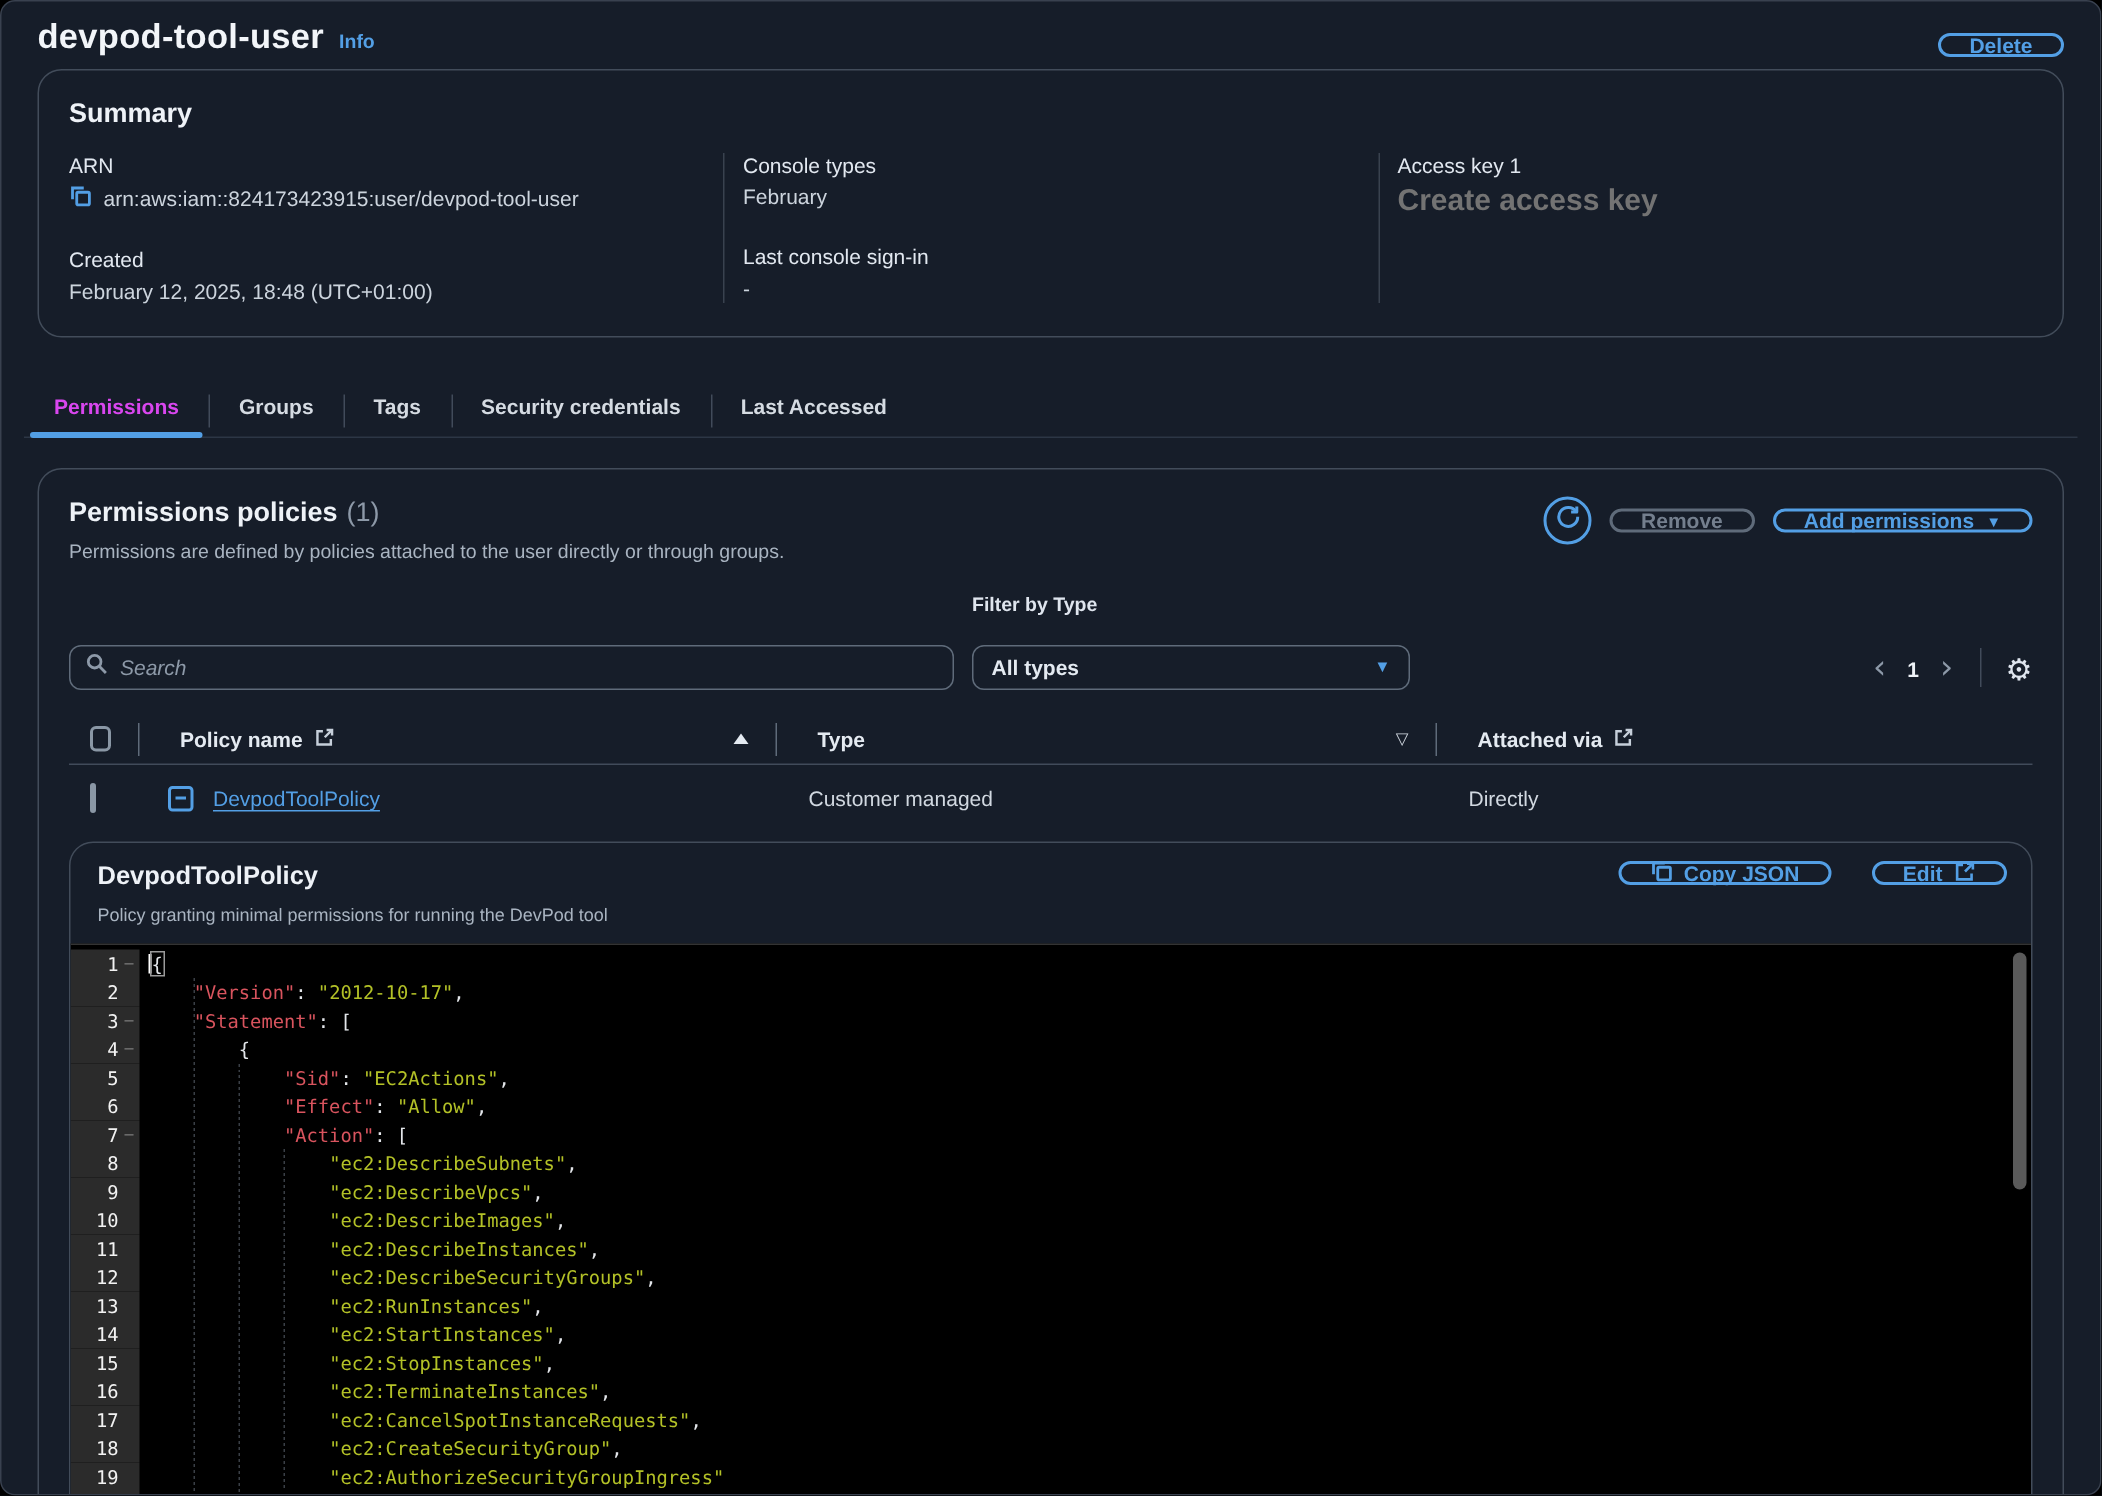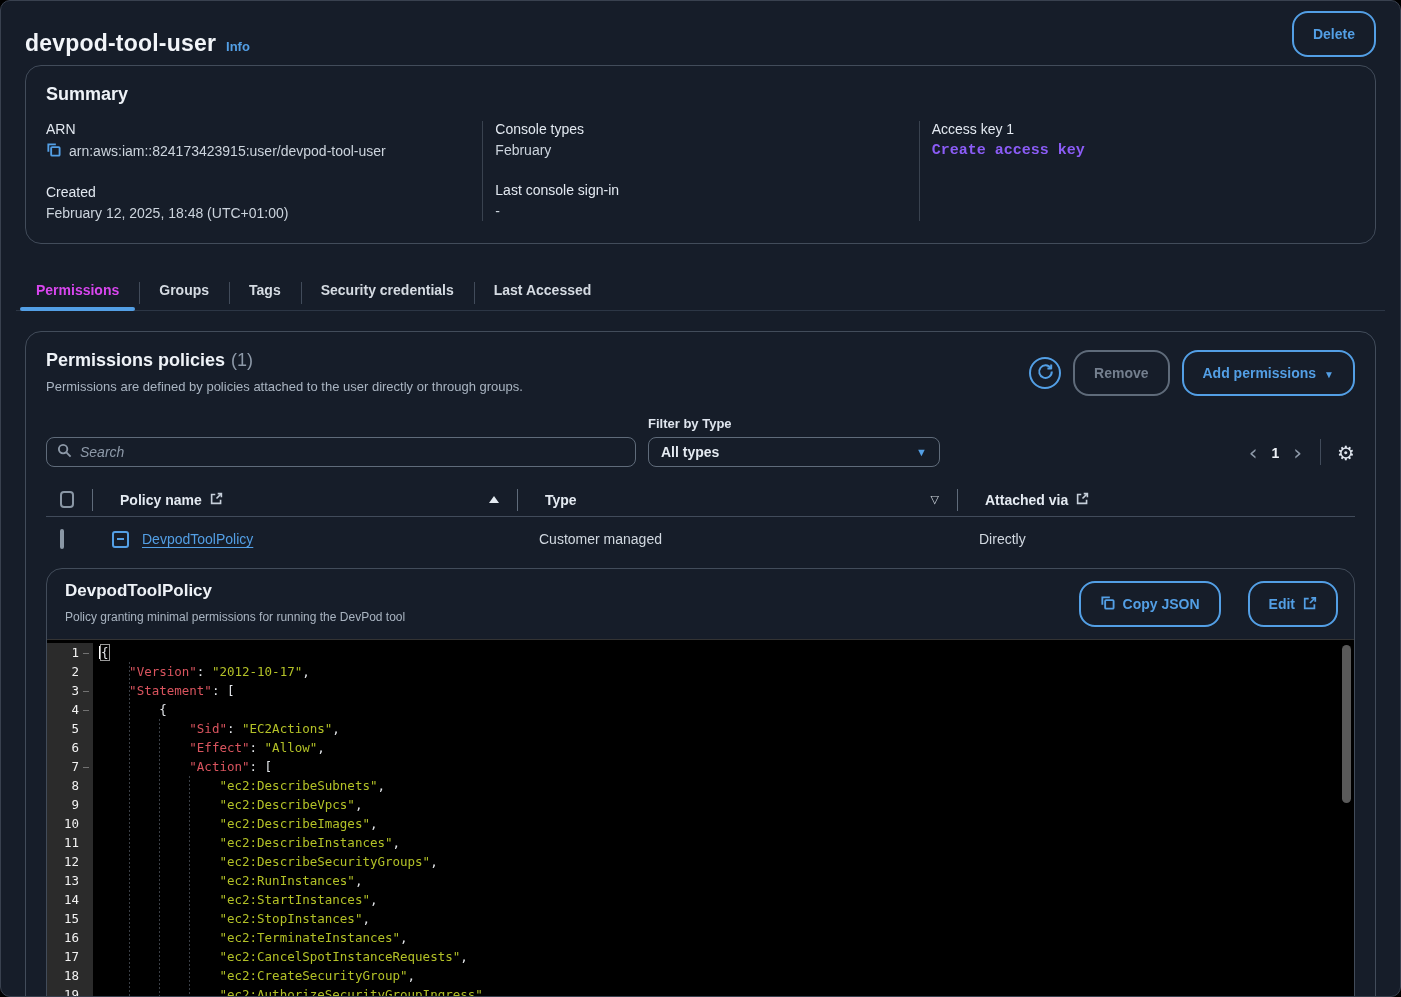--- a/index.html
+++ b/index.html
@@ -15,36 +15,36 @@
     color:#d1d8e0;
     position:relative;
   }
 
   
   .page-header { display:flex; align-items:flex-end; justify-content:space-between; padding:10px 24px 8px 24px; }
   .title-group { display:flex; align-items:baseline; gap:10px; }
   .page-title { font-size:23px; font-weight:700; color:#f2f5f9; letter-spacing:.2px; }
   .info-link { font-size:13px; font-weight:700; color:#539fe5; cursor:pointer; }
 
-  .btn { display:inline-flex; align-items:center; gap:8px; height:46px; padding:0 19px;
+  .btn { display:inline-flex; align-items:center; gap:8px; height:16px; padding:0 19px;
          border-radius:16px; border:2px solid #539fe5; color:#539fe5; font-size:14px; font-weight:700;
          background:transparent; cursor:pointer; white-space:nowrap; }
   .btn.disabled { border-color:#5f6b7a; color:#747f8e; }
   .btn .tri { font-size:10px; transform:translateY(1px); }
 
   
   .panel { background:#161d29; border:1px solid #424c5a; border-radius:16px; }
   .summary-panel { margin:0 24px; padding:18px 20px 22px 20px; }
   .summary-title { font-size:18px; font-weight:700; color:#eef2f7; margin-bottom:16px; }
   .summary-grid { display:grid; grid-template-columns:1fr 1fr 1fr; }
   .summary-col { display:flex; flex-direction:column; gap:24px; padding-right:16px; }
   .summary-col + .summary-col { border-left:1px solid #39424f; padding-left:12px; }
   .field-label { font-size:14px; color:#e2e8f0; margin-bottom:5px; }
   .field-value { font-size:14px; color:#ccd4dd; display:flex; align-items:center; gap:8px; }
-  .link { color:#8b5cf6; font-weight:700; font-size:15px; cursor:pointer;font-family:Liberation Mono, monospace; }
+  .link { color:#737373; font-weight:700; font-size:20px; cursor:pointer; }
 
   .icon-svg { display:inline-block; vertical-align:middle; }
 
   
   .tabs-bar { display:flex; align-items:stretch; margin:30px 15px 0 15px; border-bottom:1px solid #2c3645; }
   .tab { position:relative; display:flex; align-items:center; padding:8px 20px 12px 20px; font-size:14px; font-weight:700;
          color:#d5dbe2; cursor:pointer; }
   .tab + .tab::before { content:""; position:absolute; left:0; top:8px; height:22px; width:1px; background:#414b5a; }
   .tab.active { color:#d946ef; }
   .tab.active::after { content:""; position:absolute; left:4px; right:4px; bottom:-1px; height:4px; background:#539fe5; border-radius:2px; }
@@ -56,21 +56,21 @@
   .panel-title-count { color:#8d99a8; font-weight:400; margin-left:6px; }
   .panel-desc { font-size:13px; color:#a9b4c1; margin-top:8px; }
   .panel-actions { display:flex; align-items:center; gap:12px; }
   .icon-btn { width:32px; height:32px; border-radius:50%; border:2px solid #539fe5; display:flex; align-items:center; justify-content:center; cursor:pointer; }
 
   
   .filter-row { display:flex; align-items:flex-end; margin-top:20px; gap:12px; }
   .search-box { flex:0 0 590px; height:30px; border:1px solid #5f6b7a; border-radius:8px; display:flex; align-items:center; padding:0 10px; gap:8px; }
   .search-box input { flex:1; background:transparent; border:none; outline:none; color:#d5dbe2; font-size:14px; font-style:italic; font-family:"Liberation Sans", sans-serif; }
   .search-box input::placeholder { color:#8d99a8; font-style:italic; }
-  .filter-group { display:flex; flex-direction:column; gap:6px; }
+  .filter-group { display:flex; flex-direction:column; gap:20px; }
   .filter-label { font-size:13px; font-weight:700; color:#dfe5ee; }
   .select { width:292px; height:30px; border:1px solid #5f6b7a; border-radius:8px; display:flex; align-items:center; justify-content:space-between; padding:0 12px; cursor:pointer; }
   .select-value { font-size:14px; font-weight:600; color:#e4eaf1; }
   .select .tri { color:#539fe5; font-size:11px; }
   .filter-spacer { flex:1; }
   .pagination { display:flex; align-items:center; gap:14px; padding-bottom:4px; }
   .page-chevron { font-size:22px; line-height:20px; color:#8d99a8; cursor:pointer; font-family:"DejaVu Sans", sans-serif; }
   .page-num { font-size:14px; font-weight:700; color:#eef2f7; }
   .pag-divider { width:1px; height:26px; background:#414b5a; margin:0 4px 2px 6px; }
   .gear { font-size:20px; color:#dfe5ee; cursor:pointer; padding-bottom:2px; font-family:"DejaVu Sans", sans-serif; }

